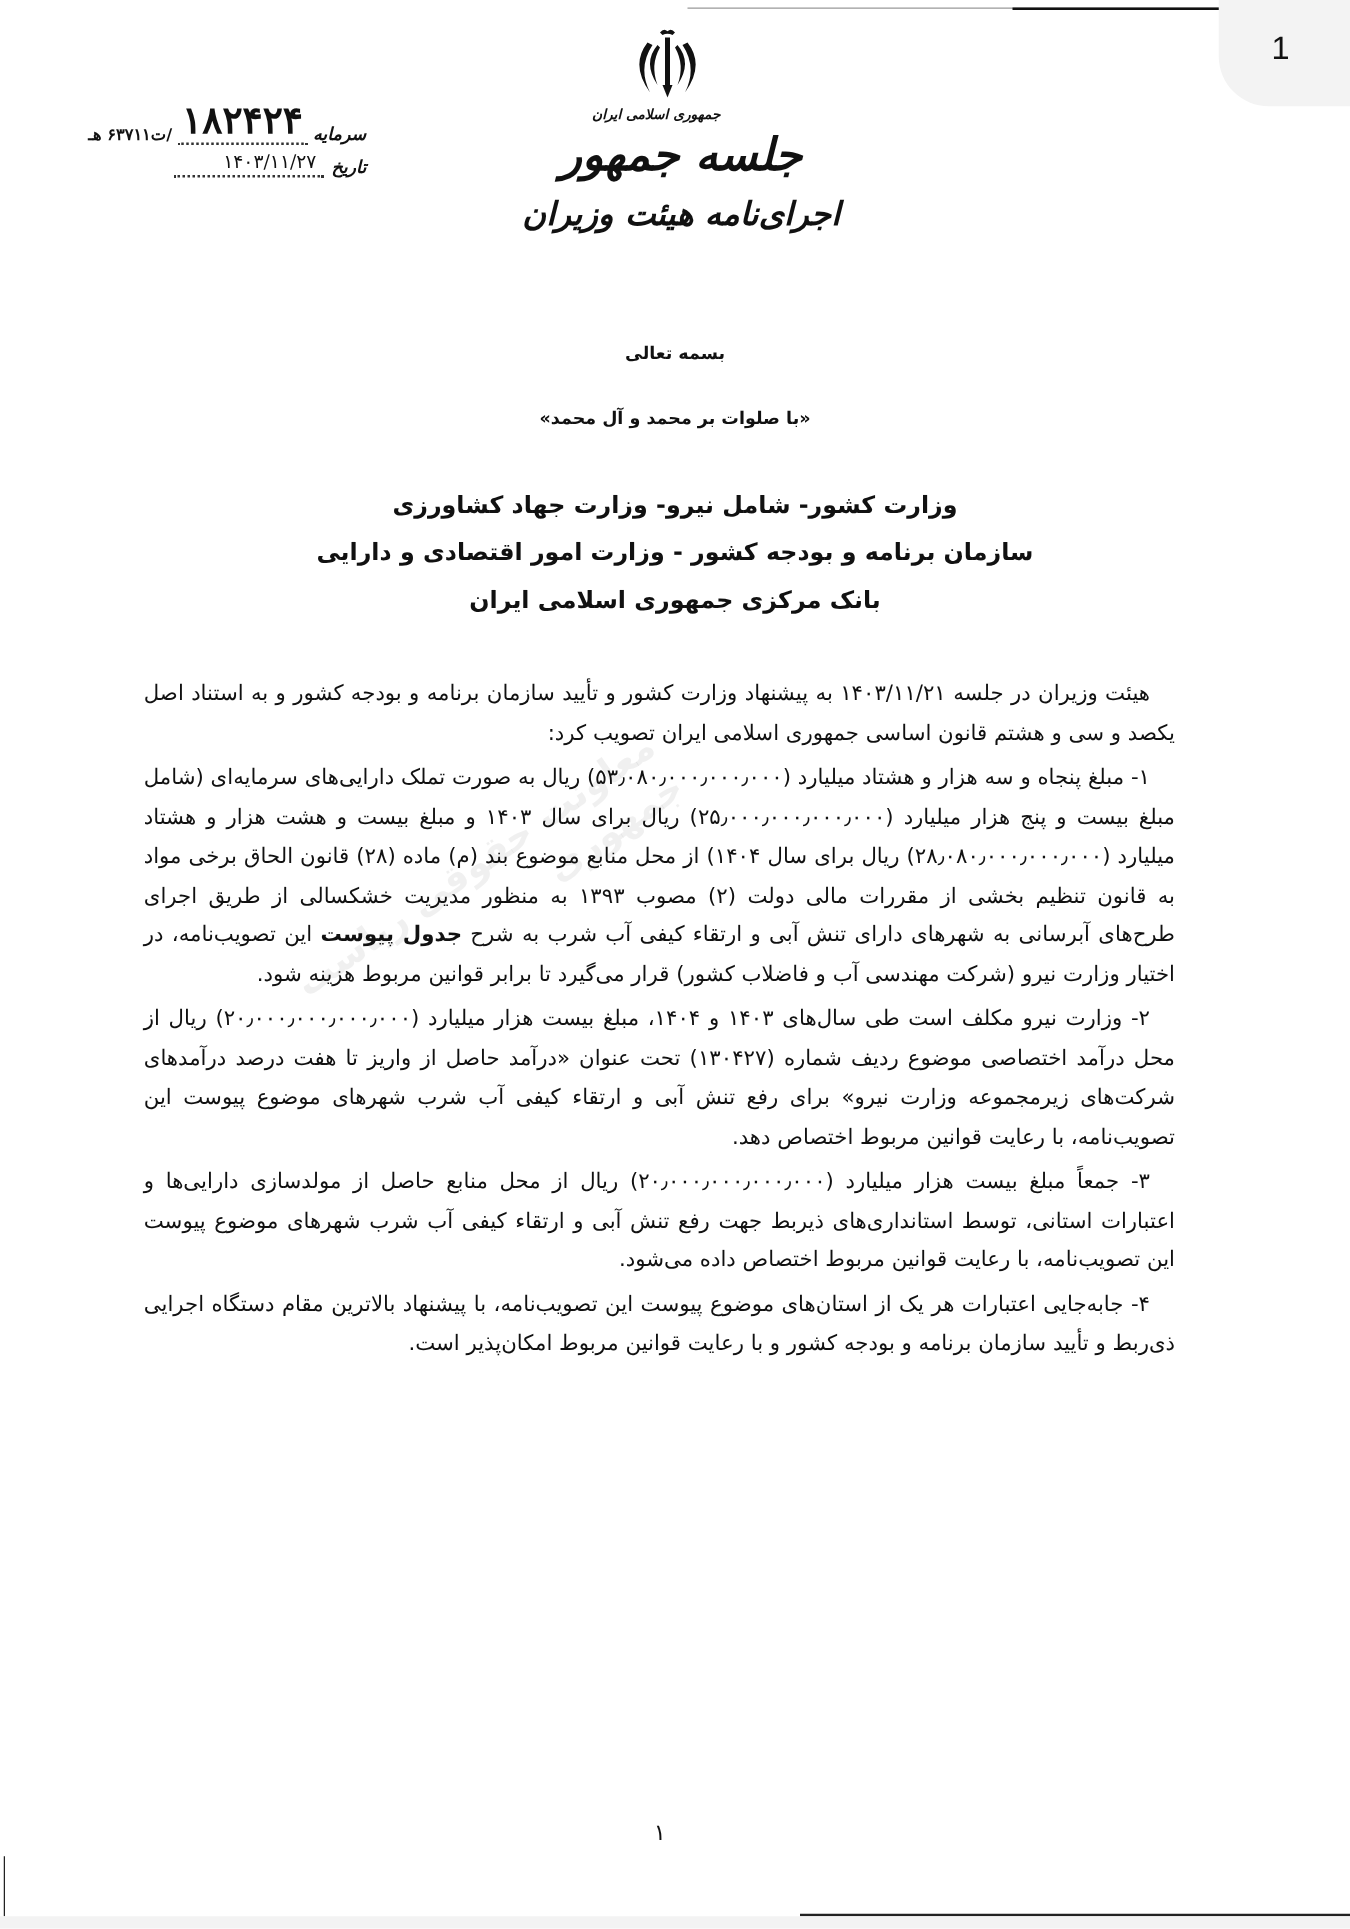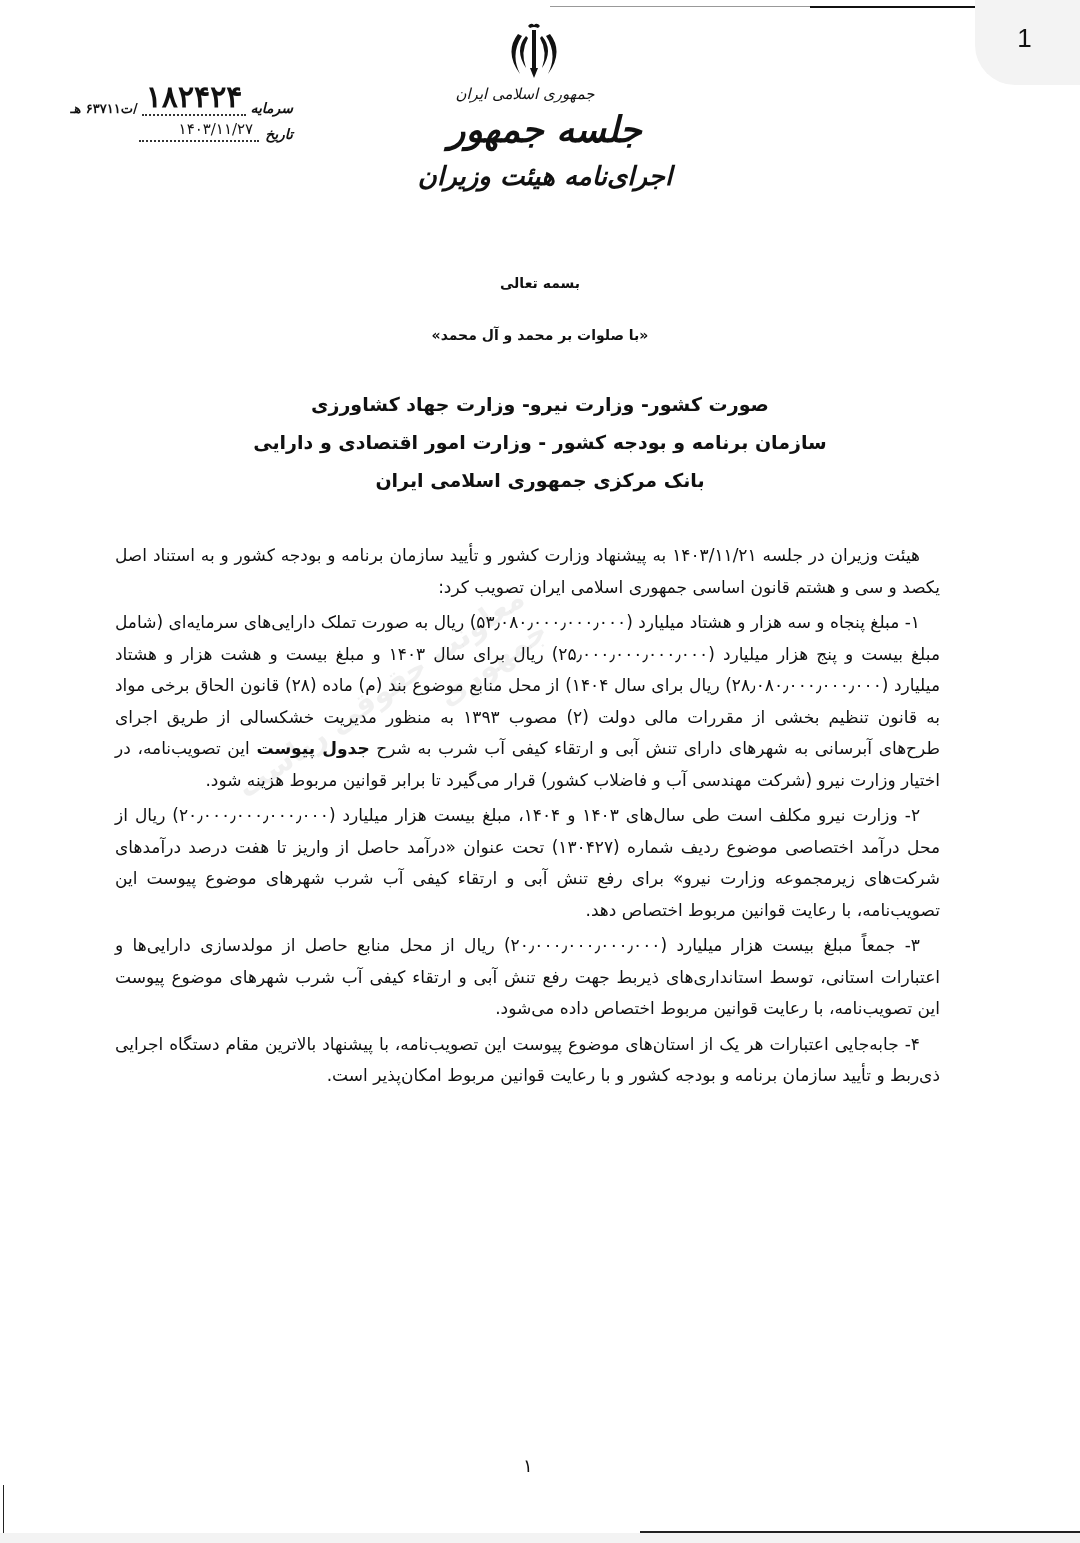--- a/index.html
+++ b/index.html
@@ -21,21 +21,21 @@
     font-family:"DejaVu Serif", serif;
   }
   .ref-row1 { display:flex; align-items:flex-end; gap:4px; height:44px; }
   .ref-label { font-size:14px; font-style:italic; font-weight:bold; }
   .ref-number { font-size:30px; font-weight:bold; letter-spacing:2px; border-bottom:2px dotted #333; padding:0 4px; line-height:34px; }
   .ref-code { font-size:13px; font-weight:bold; white-space:nowrap; }
   .ref-row2 { display:flex; align-items:flex-end; gap:6px; margin-top:4px; }
   .ref-date { font-size:15px; border-bottom:2px dotted #333; padding:0 6px 2px 40px; }
   .emblem { position:absolute; top:22px; left:508px; width:52px; height:62px; }
   .header-center { position:absolute; top:85px; left:400px; width:290px; text-align:center; direction:rtl; font-family:"DejaVu Serif", serif; }
-  .country { font-size:15px; font-weight:normal; font-style:italic; margin-left:-40px; }
+  .country { font-size:11px; font-weight:bold; font-style:italic; margin-left:-40px; }
   .president { font-size:36px; font-weight:bold; font-style:italic; margin-top:4px; line-height:44px; }
   .approval { font-size:26px; font-weight:bold; font-style:italic; margin-top:10px; }
   .invocation { position:absolute; top:275px; left:340px; width:400px; text-align:center; direction:rtl; font-family:"DejaVu Sans", sans-serif; font-weight:bold; }
   .inv1 { font-size:14px; }
   .inv2 { font-size:14px; margin-top:36px; }
   .recipients { position:absolute; top:385px; left:200px; width:680px; text-align:center; direction:rtl; font-weight:bold; font-size:19px; line-height:38px; }
   .body-text {
     position:absolute; top:540px; left:115px; width:825px; direction:rtl; text-align:justify;
     font-size:17px; line-height:31.5px;
   }
@@ -86,21 +86,21 @@
   <div class="president">جلسه جمهور</div>
   <div class="approval">اجرای‌نامه هیئت وزیران</div>
 </div>
 
 <div class="invocation">
   <div class="inv1">بسمه تعالی</div>
   <div class="inv2">«با صلوات بر محمد و آل محمد»</div>
 </div>
 
 <div class="recipients">
-  <div>صورت کشور- وزارت نیرو- وزارت جهاد کشاورزی</div>
+  <div>وزارت کشور- شامل نیرو- وزارت جهاد کشاورزی</div>
   <div>سازمان برنامه و بودجه کشور - وزارت امور اقتصادی و دارایی</div>
   <div>بانک مرکزی جمهوری اسلامی ایران</div>
 </div>
 
 <div class="watermark">معاونت حقوقی ریاست جمهوری</div>
 
 <div class="body-text">
   <p class="intro">هیئت وزیران در جلسه ۱۴۰۳/۱۱/۲۱ به پیشنهاد وزارت کشور و تأیید سازمان برنامه و بودجه کشور و به استناد اصل یکصد و سی و هشتم قانون اساسی جمهوری اسلامی ایران تصویب کرد:</p>
   <p><span>۱- مبلغ پنجاه و سه هزار و هشتاد میلیارد (۵۳٫۰۸۰٫۰۰۰٫۰۰۰٫۰۰۰) ریال به صورت تملک دارایی‌های سرمایه‌ای (شامل مبلغ بیست و پنج هزار میلیارد (۲۵٫۰۰۰٫۰۰۰٫۰۰۰٫۰۰۰) ریال برای سال ۱۴۰۳ و مبلغ بیست و هشت هزار و هشتاد میلیارد (۲۸٫۰۸۰٫۰۰۰٫۰۰۰٫۰۰۰) ریال برای سال ۱۴۰۴) از محل منابع موضوع بند (م) ماده (۲۸) قانون الحاق برخی مواد به قانون تنظیم بخشی از مقررات مالی دولت (۲) مصوب ۱۳۹۳ به منظور مدیریت خشکسالی از طریق اجرای طرح‌های آبرسانی به شهرهای دارای تنش آبی و ارتقاء کیفی آب شرب به شرح</span> <b>جدول پیوست</b> <span>این تصویب‌نامه، در اختیار وزارت نیرو (شرکت مهندسی آب و فاضلاب کشور) قرار می‌گیرد تا برابر قوانین مربوط هزینه شود.</span></p>
   <p>۲- وزارت نیرو مکلف است طی سال‌های ۱۴۰۳ و ۱۴۰۴، مبلغ بیست هزار میلیارد (۲۰٫۰۰۰٫۰۰۰٫۰۰۰٫۰۰۰) ریال از محل درآمد اختصاصی موضوع ردیف شماره (۱۳۰۴۲۷) تحت عنوان «درآمد حاصل از واریز تا هفت درصد درآمدهای شرکت‌های زیرمجموعه وزارت نیرو» برای رفع تنش آبی و ارتقاء کیفی آب شرب شهرهای موضوع پیوست این تصویب‌نامه، با رعایت قوانین مربوط اختصاص دهد.</p>

